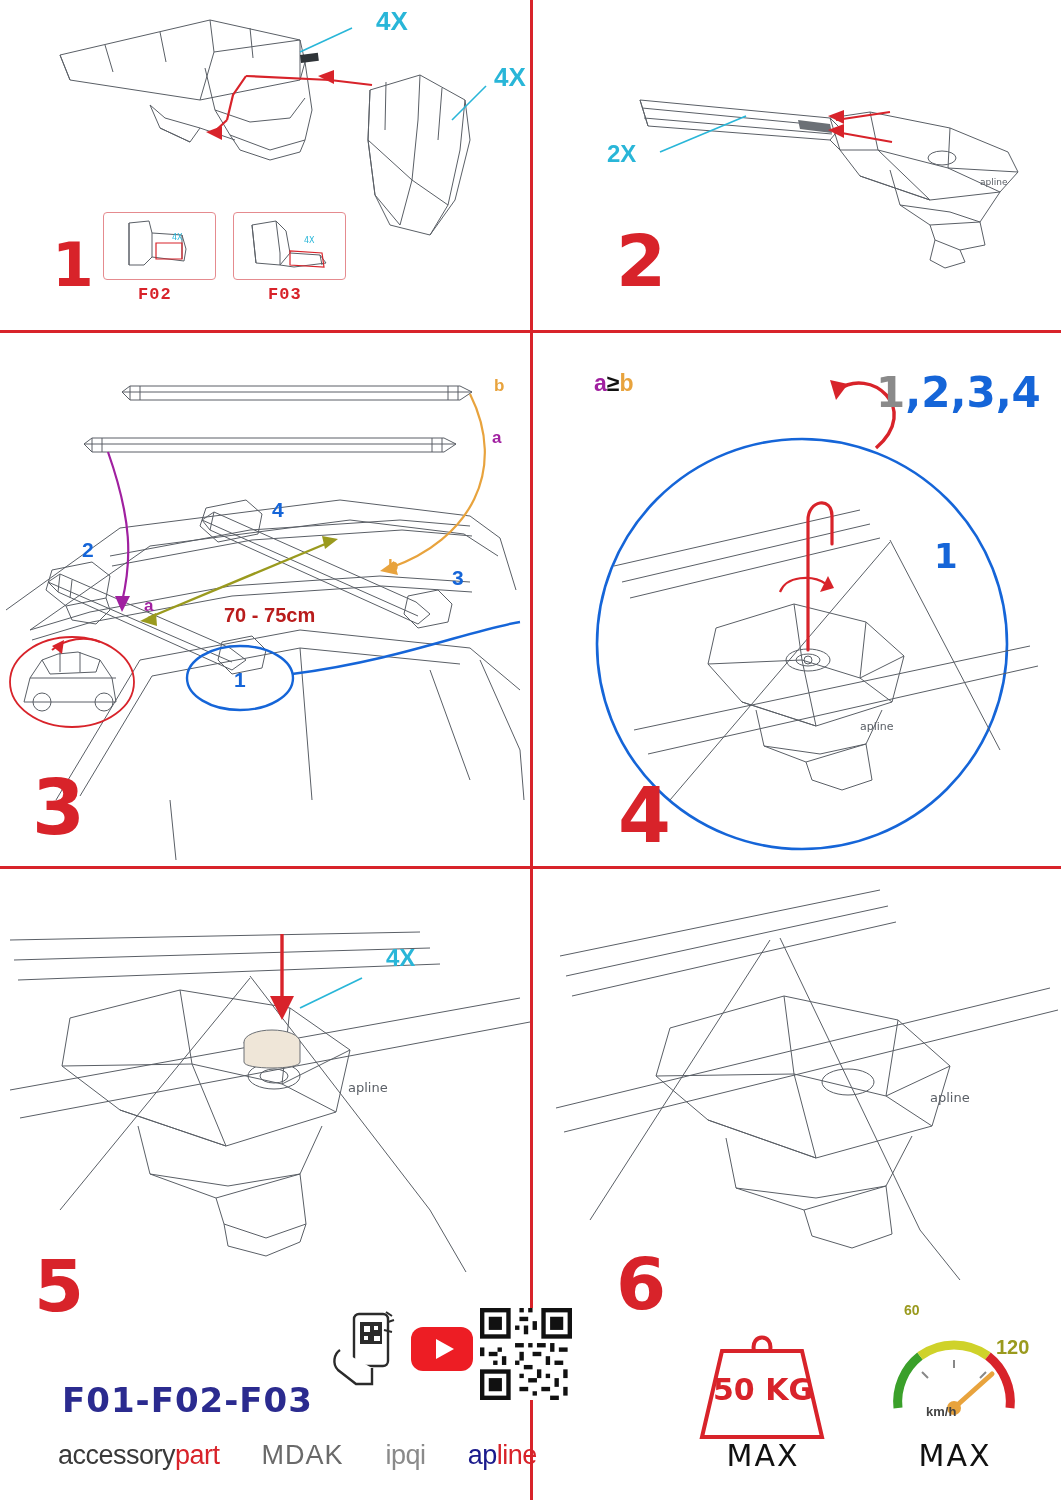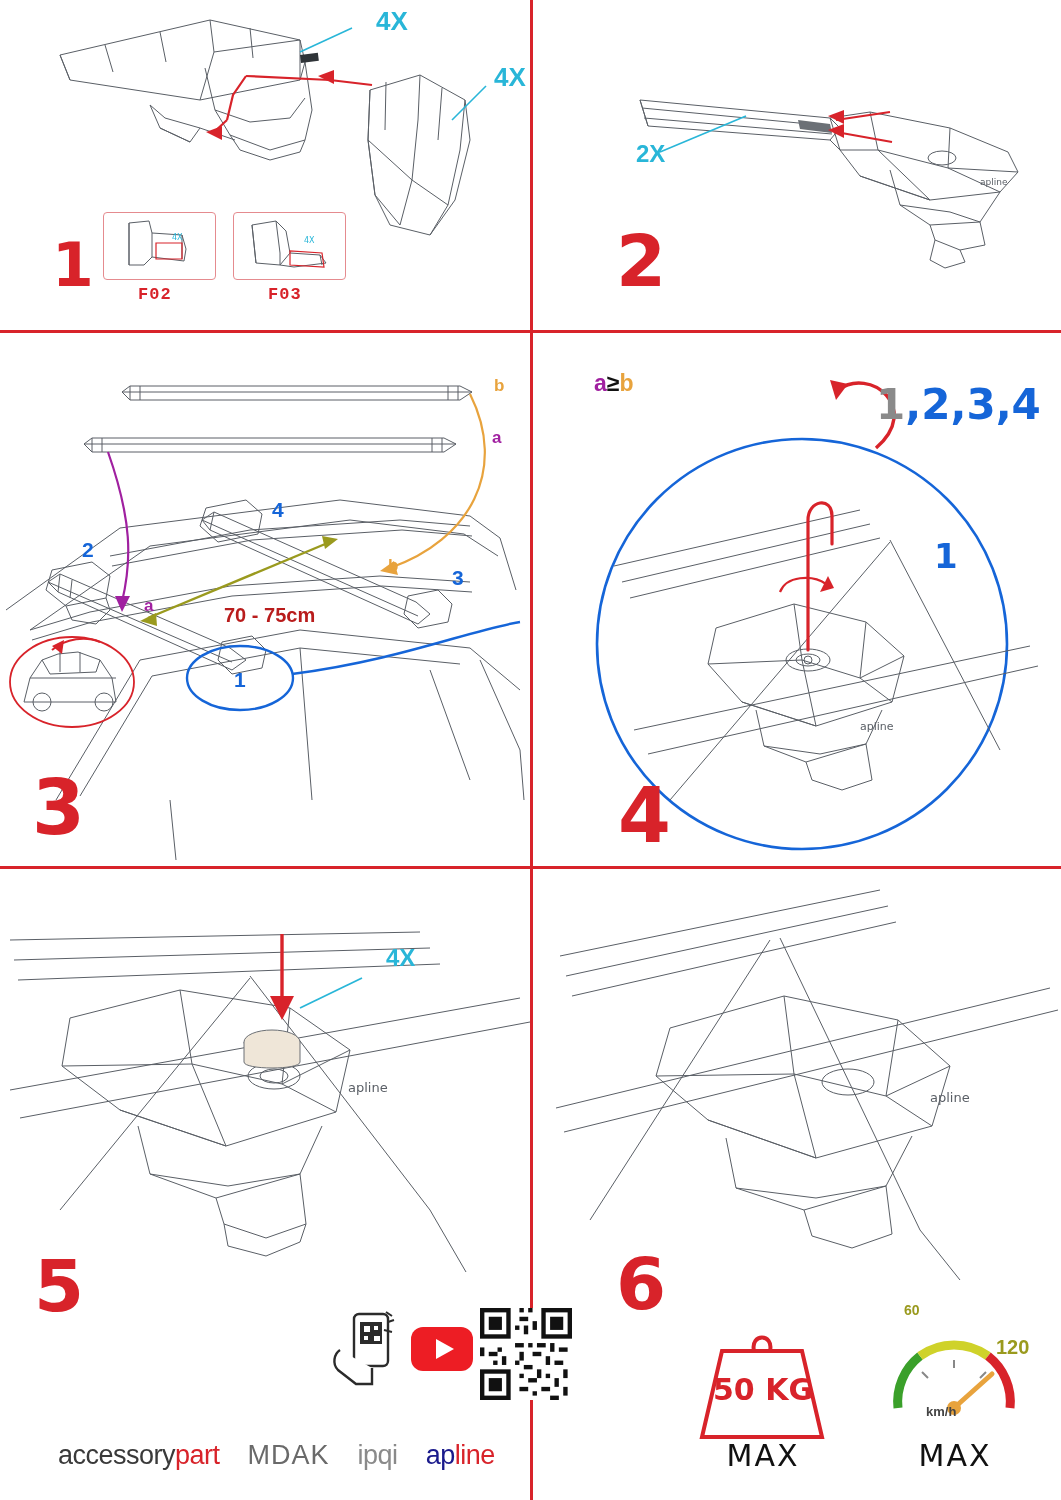--- a/index.html
+++ b/index.html
@@ -27,21 +27,21 @@
   .blue { color:#1565d8; }
   .gray { color:#8a8a8a; }
   .olive{ color:#b91c1c; }
   .orange{ color:#e8a33d; }
   .purple{ color:#a020a0; }
 
   svg { position:absolute; top:0; left:0; overflow:visible; }
   .ln { fill:none; }
 
   
-  .brandrow { position:absolute; display:flex; align-items:flex-start; gap:28px; }
+  .brandrow { position:absolute; display:flex; align-items:flex-start; gap:42px; }
   .brand { font-size:27px; letter-spacing:-0.5px; }
   .brand .b1 { color:#3a3a3a; }
   .brand .b2 { color:#d8232a; }
   .brand .b3 { color:#1a1a8c;margin-top:12px; }
   .code-title { position:absolute; color:#2b2b8f; font-size:34px; font-weight:bold;
                 font-family:"DejaVu Sans", sans-serif; letter-spacing:1px; }
 
   .maxlabel { position:absolute; font-size:30px; color:#111; font-weight:normal;
               font-family:"DejaVu Sans", sans-serif; letter-spacing:2px; }
   .weighttext { position:absolute; color:#d8232a; font-size:30px; font-weight:bold;
@@ -178,21 +178,21 @@
     </g>
     <polygon points="298,116 314,110 314,124" fill="#d8232a"></polygon>
     <polygon points="298,130 314,124 314,138" fill="#d8232a"></polygon>
 
     <g stroke="#29b6d8" stroke-width="1.6" fill="none">
       <path d="M130 152 L216 116"></path>
     </g>
     <text x="450" y="185" fill="#5a5f66" font-size="9" font-family="DejaVu Sans">apline</text>
   </svg>
 
-  <div class="lbl cyan" style="left:636px; top:140px; font-size:24px;">2X</div>
+  <div class="lbl cyan" style="left:607px; top:140px; font-size:24px;">2X</div>
   <div class="stepnum" style="left:616px; top:225px; font-size:72px;">2</div>
 
   <svg width="530" height="536" viewBox="0 0 530 536" style="top:330px;">
     <g stroke="#5a5f66" stroke-width="1" fill="none">
 
       <path d="M130 56 L460 56 L472 62 L460 70 L130 70 L122 62 Z"></path>
       <path d="M130 56 L130 70 M140 56 L140 70"></path>
       <path d="M448 56 L448 70 M458 56 L458 70"></path>
       <path d="M122 62 L472 62"></path>
 
@@ -309,21 +309,21 @@
       <path d="M278 320 L278 190 C278 170, 302 166, 302 186 L302 214"></path>
     </g>
 
     <path class="ln" d="M250 262 C256 246, 282 244, 296 254" stroke="#d8232a" stroke-width="2.2"></path>
     <polygon points="298,246 304,258 290,262" fill="#d8232a"></polygon>
 
     <path class="ln" d="M346 118 C392 78, 340 36, 308 60" stroke="#d8232a" stroke-width="3.4"></path>
     <polygon points="300,50 318,54 306,70" fill="#d8232a"></polygon>
   </svg>
 
-  <div class="lbl" style="left:876px; top:380px; font-size:42px; font-family:'DejaVu Sans',sans-serif;">
+  <div class="lbl" style="left:876px; top:368px; font-size:42px; font-family:'DejaVu Sans',sans-serif;">
     <span class="gray">1</span><span class="blue">,</span><span class="blue">2</span><span class="blue">,</span><span class="blue">3</span><span class="blue">,</span><span class="blue">4</span>
   </div>
   <div class="lbl blue" style="left:934px; top:536px; font-size:34px; font-family:'DejaVu Sans',sans-serif;">1</div>
   <div class="stepnum" style="left:618px; top:778px; font-size:76px;">4</div>
 
   <svg width="530" height="400" viewBox="0 0 530 400" style="top:880px;">
     <g stroke="#5a5f66" stroke-width="1" fill="none">
       <path d="M10 60 L420 52"></path>
       <path d="M14 80 L430 68"></path>
       <path d="M18 100 L440 84"></path>
@@ -377,20 +377,21 @@
       <path d="M178 240 L286 278"></path>
       <path d="M196 258 L206 308 L274 330 L356 306 L382 256"></path>
       <path d="M206 308 L286 318 L356 306"></path>
       <path d="M274 330 L282 356 L322 368 L362 354 L356 306"></path>
       <ellipse cx="318" cy="202" rx="26" ry="13"></ellipse>
     </g>
     <text x="400" y="222" fill="#5a5f66" font-size="13" font-family="DejaVu Sans">apline</text>
   </svg>
 
   <div class="stepnum" style="left:34px; top:1250px; font-size:72px;">5</div>
+  <div class="code-title" style="left:62px; top:1380px;">F01-F02-F03</div>
 
   <svg width="70" height="80" viewBox="0 0 70 80" style="left:326px; top:1310px;">
     <rect x="28" y="4" width="34" height="52" rx="5" fill="#fff" stroke="#2b2b2b" stroke-width="2.4"></rect>
     <rect x="34" y="12" width="22" height="22" fill="#2b2b2b"></rect>
     <rect x="38" y="16" width="6" height="6" fill="#fff"></rect>
     <rect x="48" y="16" width="4" height="4" fill="#fff"></rect>
     <rect x="38" y="26" width="4" height="4" fill="#fff"></rect>
     <rect x="48" y="26" width="6" height="5" fill="#fff"></rect>
     <path d="M14 40 C8 44, 6 54, 12 60 L30 74 L46 74 L46 58" fill="#fff" stroke="#2b2b2b" stroke-width="2.4"></path>
     <path d="M60 2 L66 6 M62 12 L68 10 M58 20 L66 22" stroke="#2b2b2b" stroke-width="2"></path>

